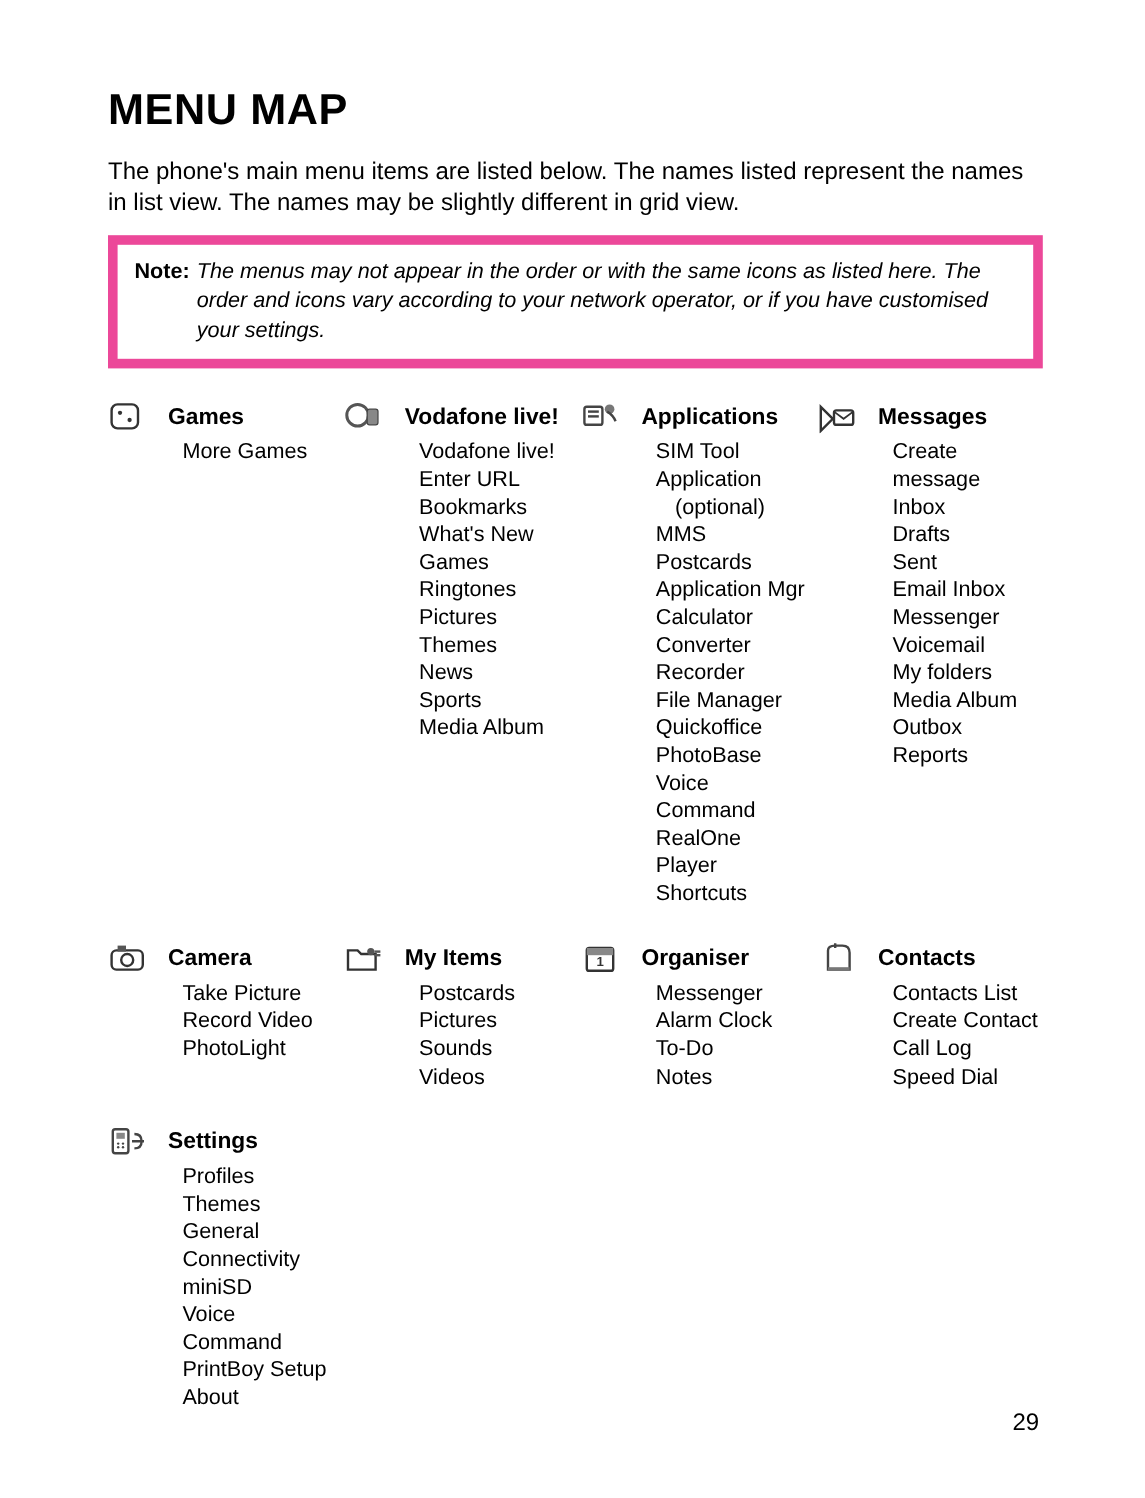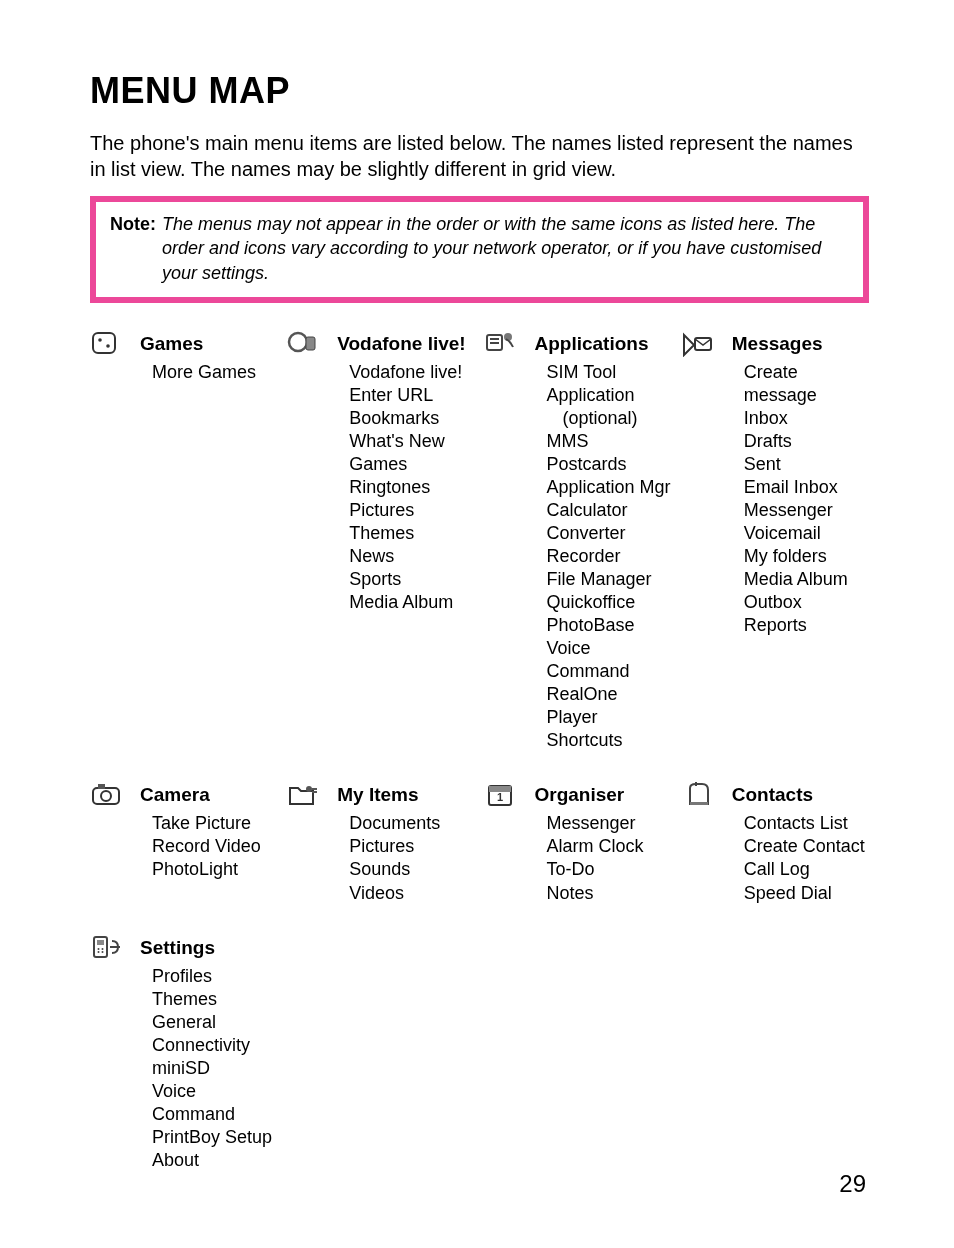--- a/index.html
+++ b/index.html
@@ -21,21 +21,21 @@
     font-weight: bold;
     margin: 0 0 18px 0;
     letter-spacing: 0.5px;
   }
   .intro {
     font-size: 20px;
     line-height: 1.3;
     margin: 0 0 14px 0;
   }
   .note-box {
-    border: 6px solid #ec4899;
+    border: 8px solid #ec4899;
     padding: 10px 14px 12px 14px;
     font-size: 18px;
     line-height: 1.35;
     margin-bottom: 26px;
   }
   .note-box .note-label {
     font-weight: bold;
   }
   .note-body-wrap {
     display: flex;
@@ -81,21 +81,21 @@
     line-height: 1.28;
     padding-left: 12px;
   }
   .sub-indent {
     padding-left: 16px;
   }
   .page-number {
     position: absolute;
     bottom: 50px;
     right: 88px;
-    font-size: 24px;
+    font-size: 20px;
   }
 </style>
 </head>
 <body>
 
 <div class="page">
 
   <h1>MENU MAP</h1>
 
   <p class="intro">The phone's main menu items are listed below. The names listed represent the names in list view. The names may be slightly different in grid view.</p>
@@ -229,21 +229,21 @@
         <svg viewBox="0 0 32 28">
             <path d="M3 8 L3 24 L26 24 L26 11 L14 11 L11 8 Z" fill="none" stroke="#333" stroke-width="2"></path>
             <circle cx="22" cy="9" r="3" fill="#555"></circle>
             <rect x="25" y="8" width="5" height="2" fill="#555"></rect>
             <rect x="25" y="11" width="5" height="2" fill="#555"></rect>
           </svg>
       </span>
       <div class="block-text">
         <div class="block-title">My Items</div>
         <div class="block-items">
-          <div>Documents</div>
+          <div>Postcards</div>
           <div>Pictures</div>
           <div>Sounds</div>
           <div>Videos</div>
         </div>
       </div>
     </div>
 
     <div class="menu-block">
       <span class="icon">
         <svg viewBox="0 0 32 28">

